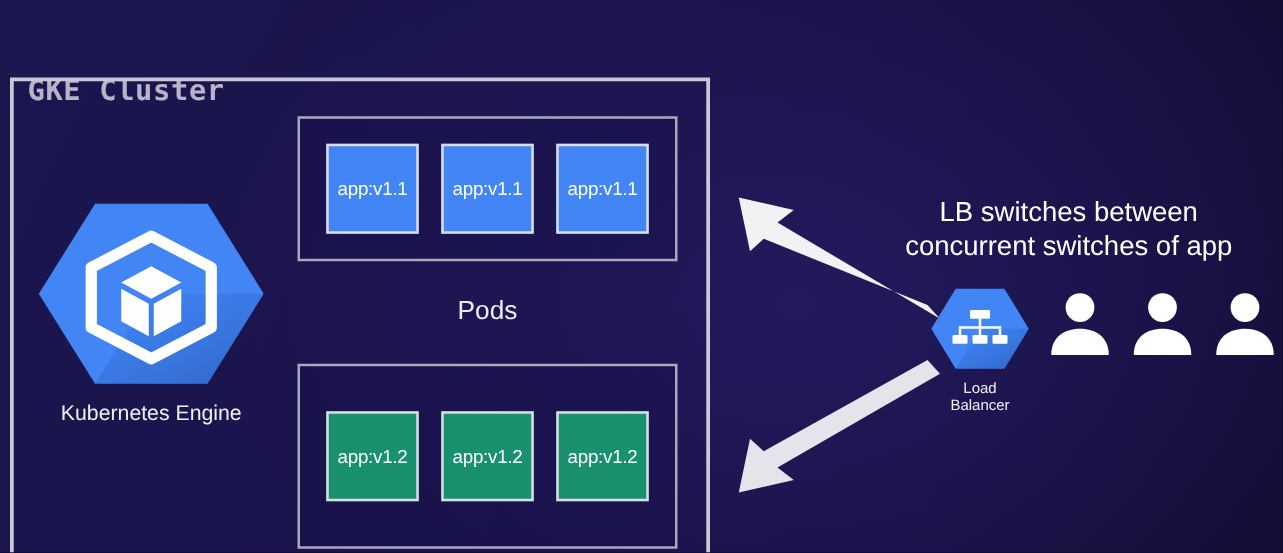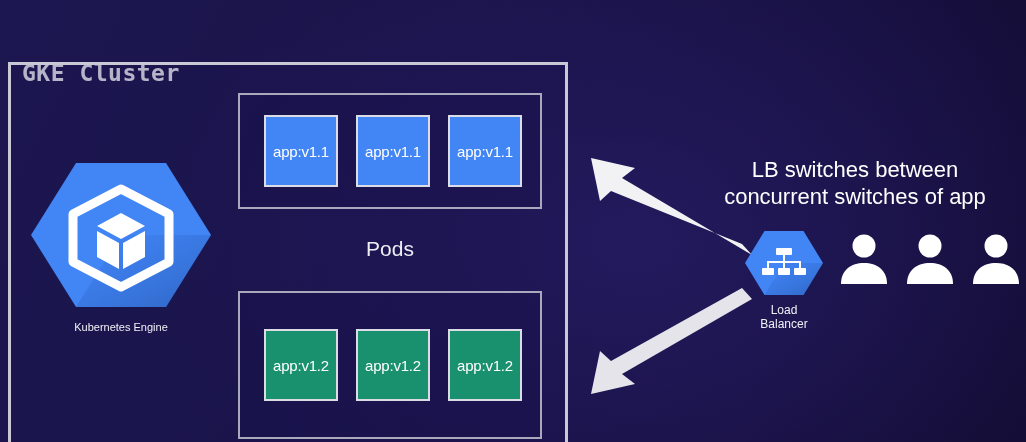--- a/index.html
+++ b/index.html
@@ -62,22 +62,22 @@
     left: 238px;
     top: 291px;
     width: 304px;
     height: 148px;
   }
   .pod-row {
     position: absolute;
     inset: 0;
     display: flex;
     align-items: center;
+    justify-content: center;
     gap: 18px;
-    padding-left: 24px;
   }
   .pod {
     width: 74px;
     height: 72px;
     border: 2px solid #dcdce6;
     box-sizing: border-box;
     display: flex;
     align-items: center;
     justify-content: center;
     font-size: 15px;
@@ -116,21 +116,21 @@
   .hex-wrap {
     position: relative;
     margin: 0 auto;
   }
   #gke-node .hex-wrap { width: 180px; height: 160px; }
   #lb-node  .hex-wrap { width: 78px;  height: 70px;  }
   .hex-wrap svg { display: block; width: 100%; height: 100%; }
 
   .node-caption {
     margin-top: 6px;
-    font-size: 11px;
+    font-size: 17px;
     line-height: 1.15;
     color: #f0f0f6;
   }
   #lb-node .node-caption { font-size: 12px; }
 
   
   #users-group {
     position: absolute;
     left: 838px;
     top: 232px;

